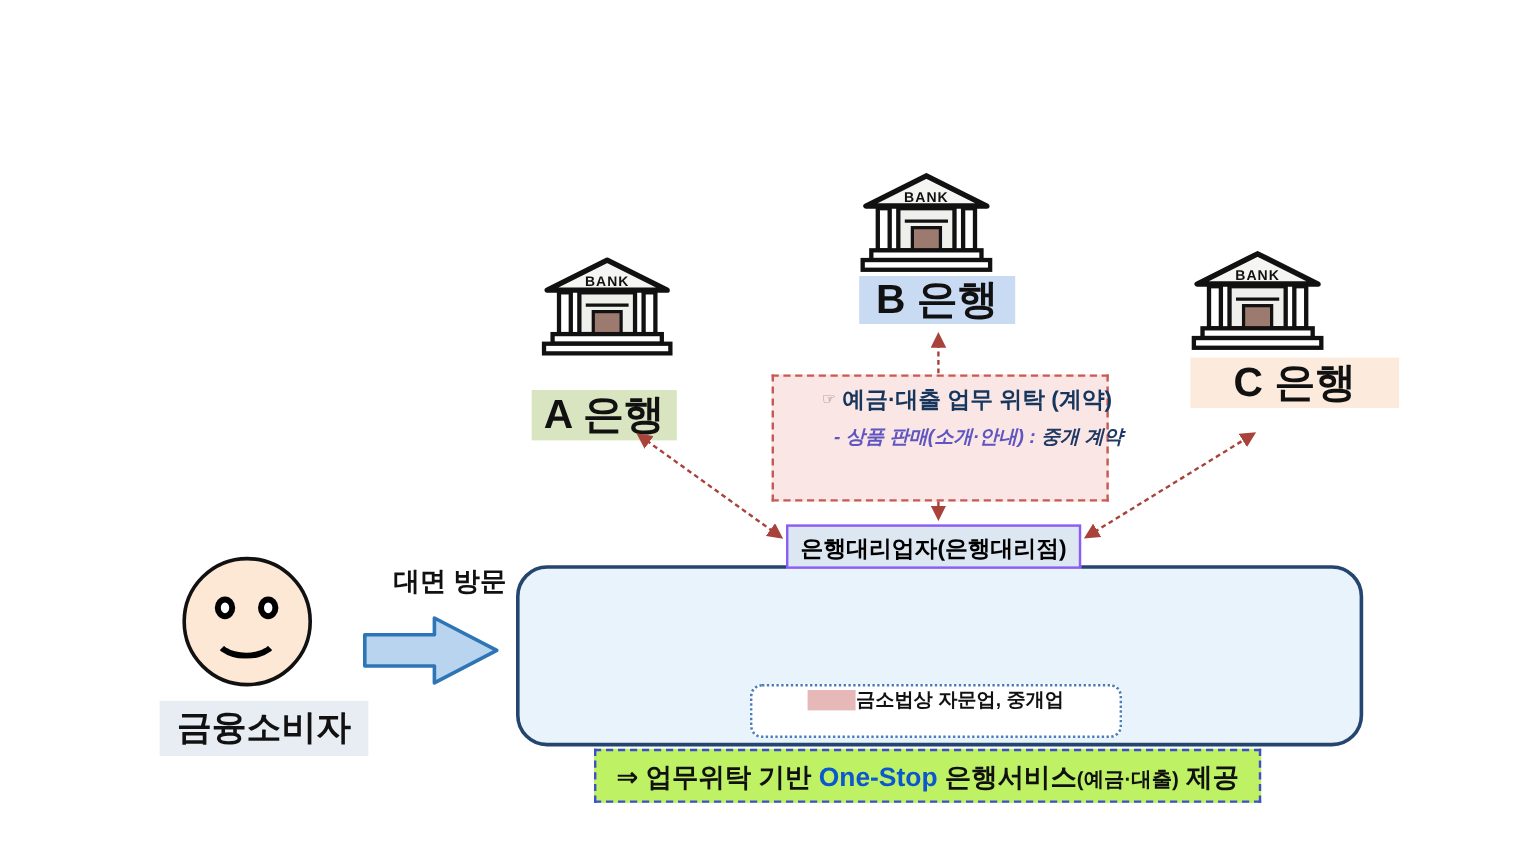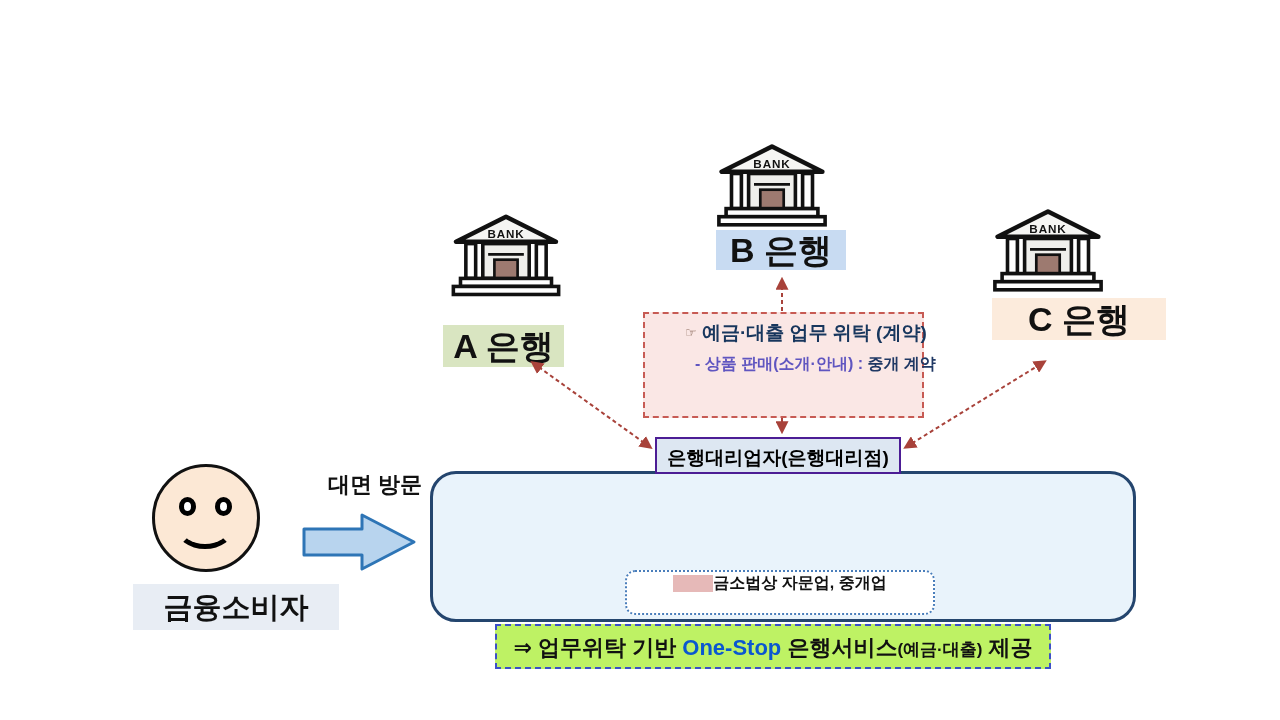--- a/index.html
+++ b/index.html
@@ -17,26 +17,26 @@
   .bank-label{font-size:34px;font-weight:bold;color:#111;text-align:center;}
   .label-a{left:443px;top:309px;width:121px;height:42px;line-height:42px;background:#d9e5c1;margin-top:16px;}
   .label-b{left:716px;top:230px;width:130px;height:40px;line-height:40px;background:#c8dbf2;}
   .label-c{left:992px;top:298px;width:174px;height:42px;line-height:42px;background:#fcebdc;}
 
   
   .delegation{left:643px;top:312px;width:281px;height:106px;background:#fae7e5;
               border:2px dashed #c75b54;box-sizing:border-box;padding-top:6px;padding-left:40px;}
   .d-head{text-align:center;font-size:19px;font-weight:bold;color:#17365d;white-space:nowrap;}
   .d-hand{font-size:13px;color:#8a6a5a;font-weight:normal;vertical-align:2px;}
-  .d-item{font-size:16px;font-weight:bold;color:#5f55c0;padding-left:10px;margin-top:8px;white-space:nowrap;}
+  .d-item{font-size:16px;font-weight:bold;color:#5f55c0;padding-left:10px;margin-top:8px;white-space:nowrap;font-style:italic;}
   .d-item b{color:#1f3864;}
 
   
   .agent{left:655px;top:437px;width:246px;height:37px;line-height:37px;background:#dde7f2;
-         border:2px solid #4c1d95;box-sizing:border-box;text-align:center;
+         border:2px solid #8b5cf6;box-sizing:border-box;text-align:center;
          font-size:19px;font-weight:bold;color:#000;z-index:5;}
 
   
   .flow{left:430px;top:471px;width:706px;height:151px;background:#e9f3fb;
         border:3.5px solid #24456e;border-radius:26px;box-sizing:border-box;z-index:2;}
   .step{position:absolute;display:flex;flex-direction:column;justify-content:center;
         text-align:center;font-size:26px;font-weight:bold;color:#111;line-height:1.2;}
   .pink-step{background:#efc3c0;}
   .green-step{background:#92d050;}
   .step1{left:450px;top:482px;width:190px;height:85px;}
@@ -64,21 +64,21 @@
 
   
   .smiley{left:152px;top:464px;width:108px;height:108px;border:3.5px solid #111;border-radius:50%;
           background:#fce8d5;box-sizing:border-box;}
   .eye{position:absolute;width:17px;height:19px;border:5.5px solid #000;border-radius:50%;
        background:#fff;box-sizing:border-box;}
   .eye-l{left:24px;top:30px;}
   .eye-r{left:60px;top:30px;}
   .smile{position:absolute;left:21px;top:40px;width:58px;height:42px;border:5px solid transparent;
          border-bottom-color:#000;border-radius:50%;box-sizing:border-box;}
-  .consumer-label{left:133px;top:584px;width:206px;height:46px;line-height:46px;background:#e8edf4;
+  .consumer-label{left:133px;top:584px;width:174px;height:46px;line-height:46px;background:#e8edf4;
                   text-align:center;font-size:29px;font-weight:bold;color:#111;}
   .visit{left:296px;top:470px;width:126px;text-align:right;font-size:22px;font-weight:bold;color:#111;
          white-space:nowrap;}
   .big-arrow{left:302px;top:512px;}
 
   .overlay{left:0;top:0;z-index:1;pointer-events:none;}
   svg{display:block;}
   .bank-sign{font-family:"Liberation Sans","DejaVu Sans",sans-serif;font-weight:bold;font-size:13px;letter-spacing:1px;}
 </style>
 </head>

